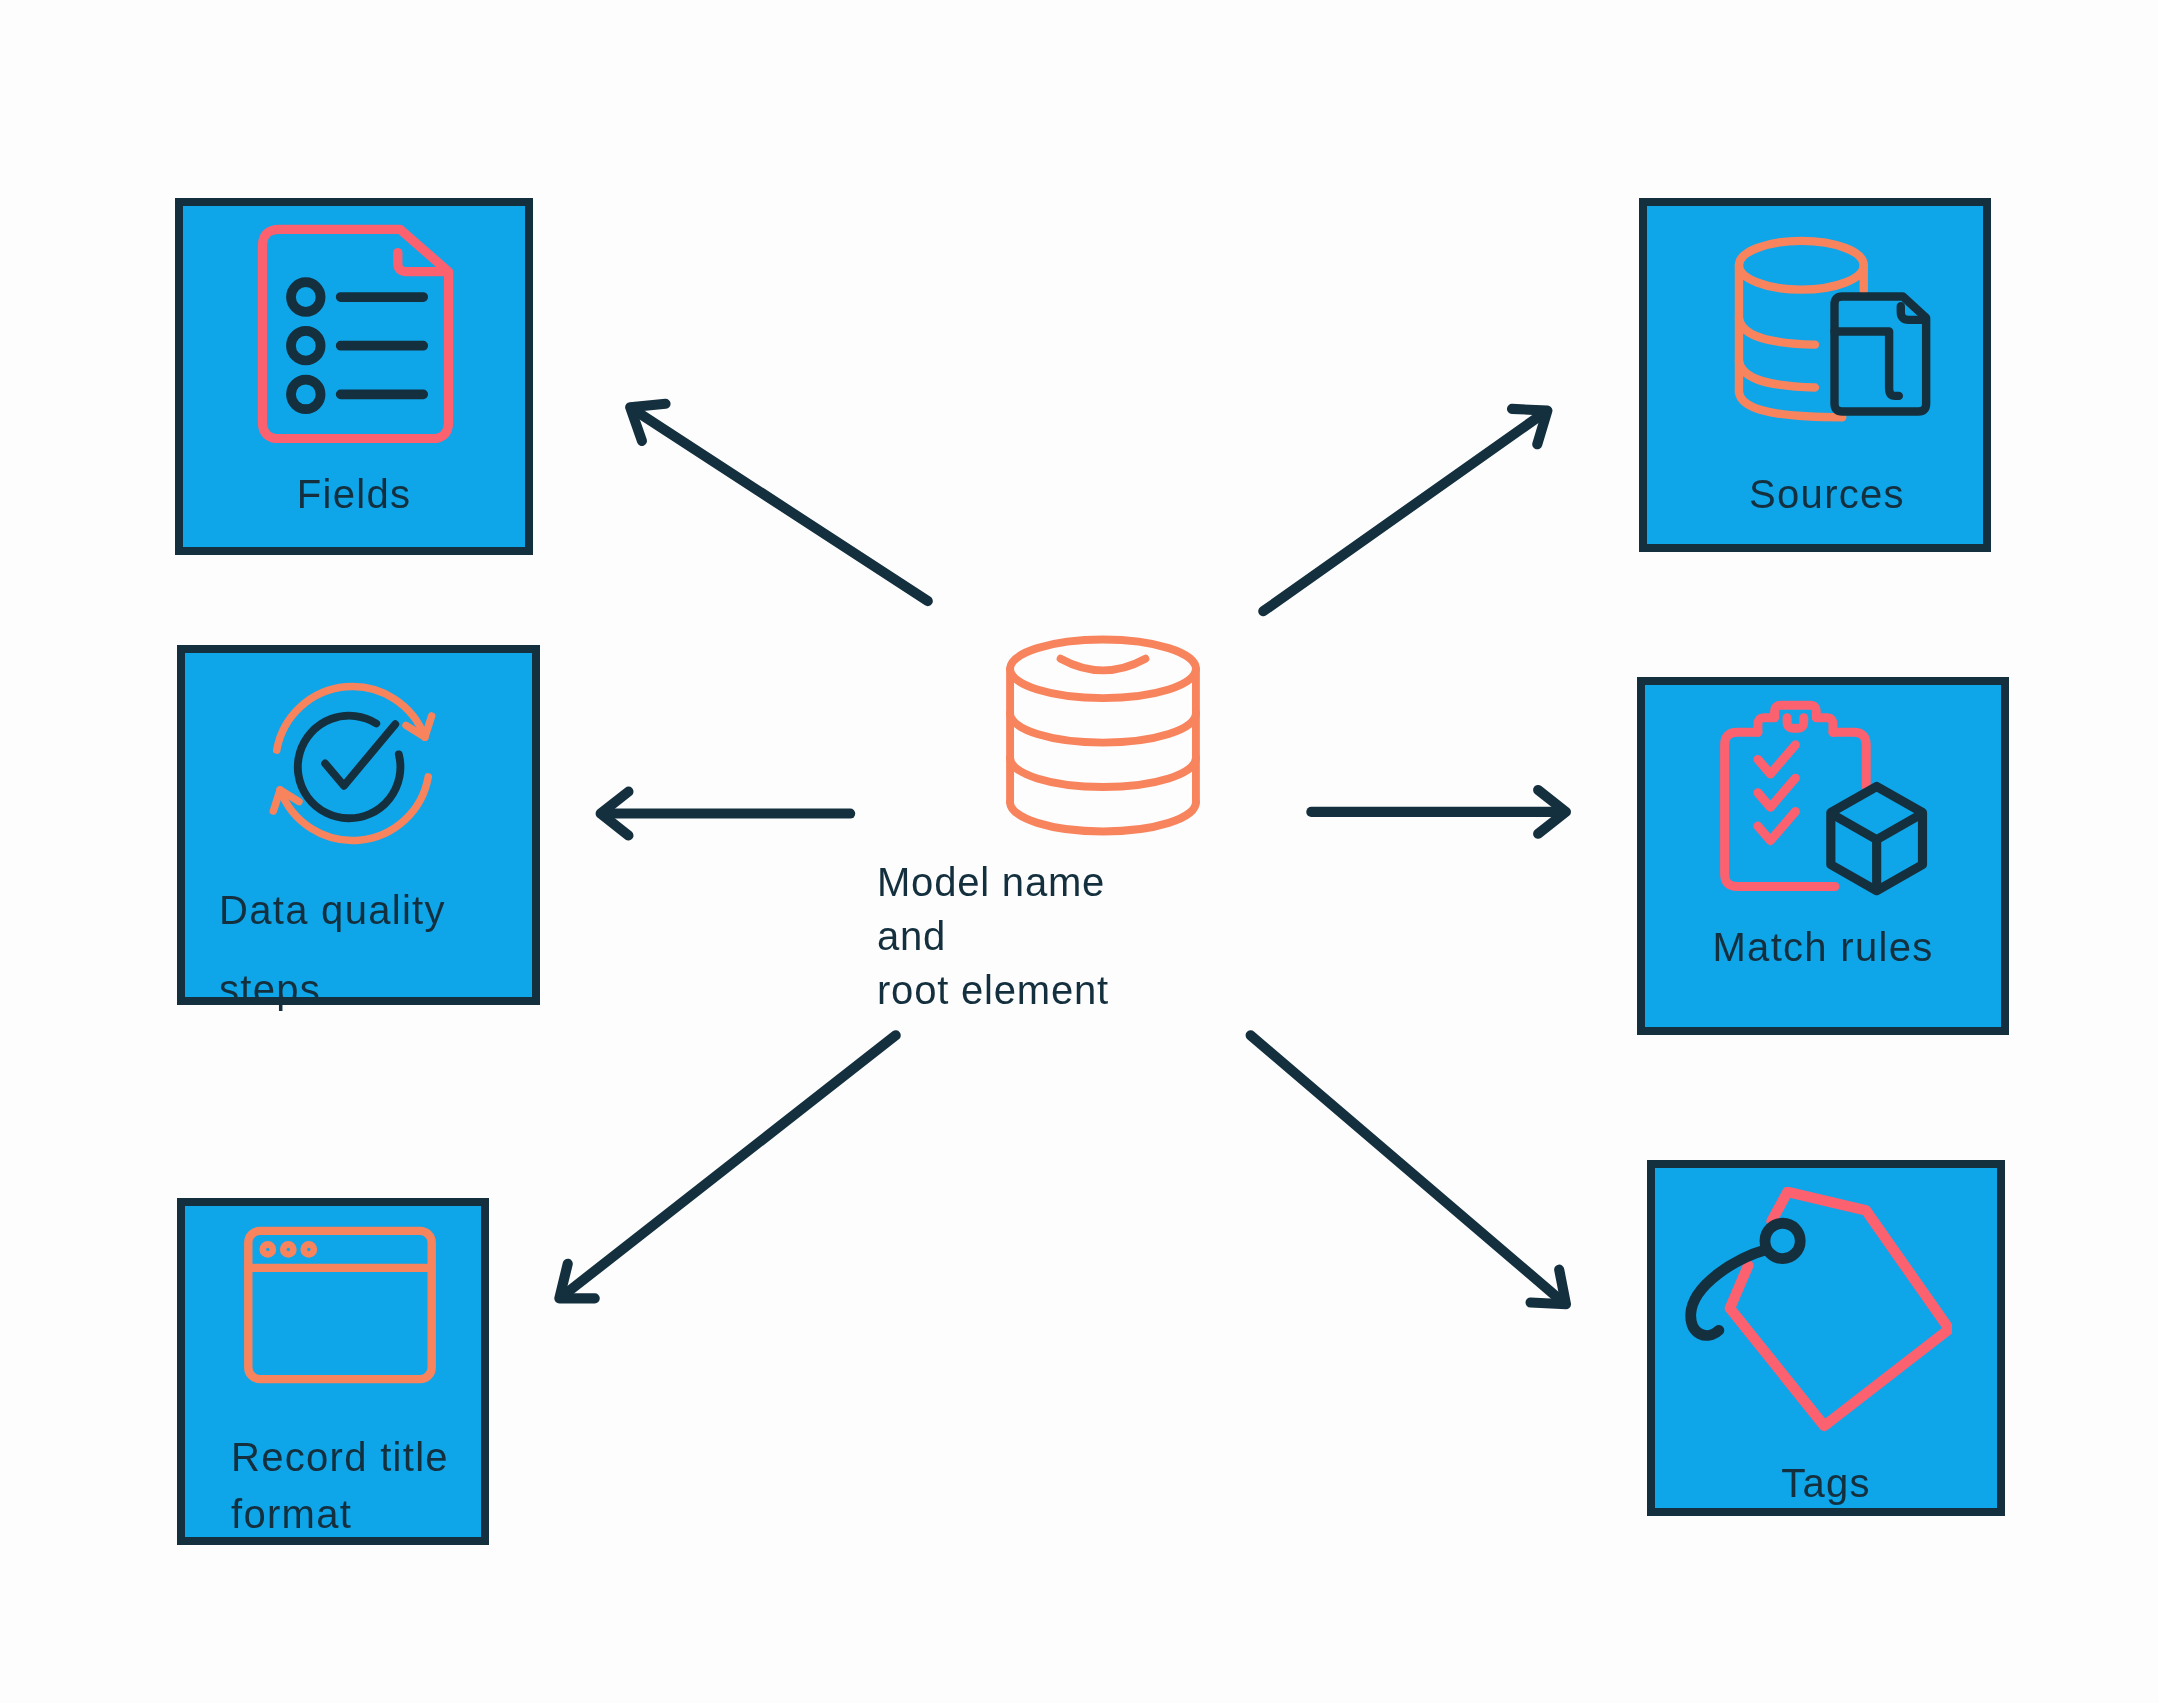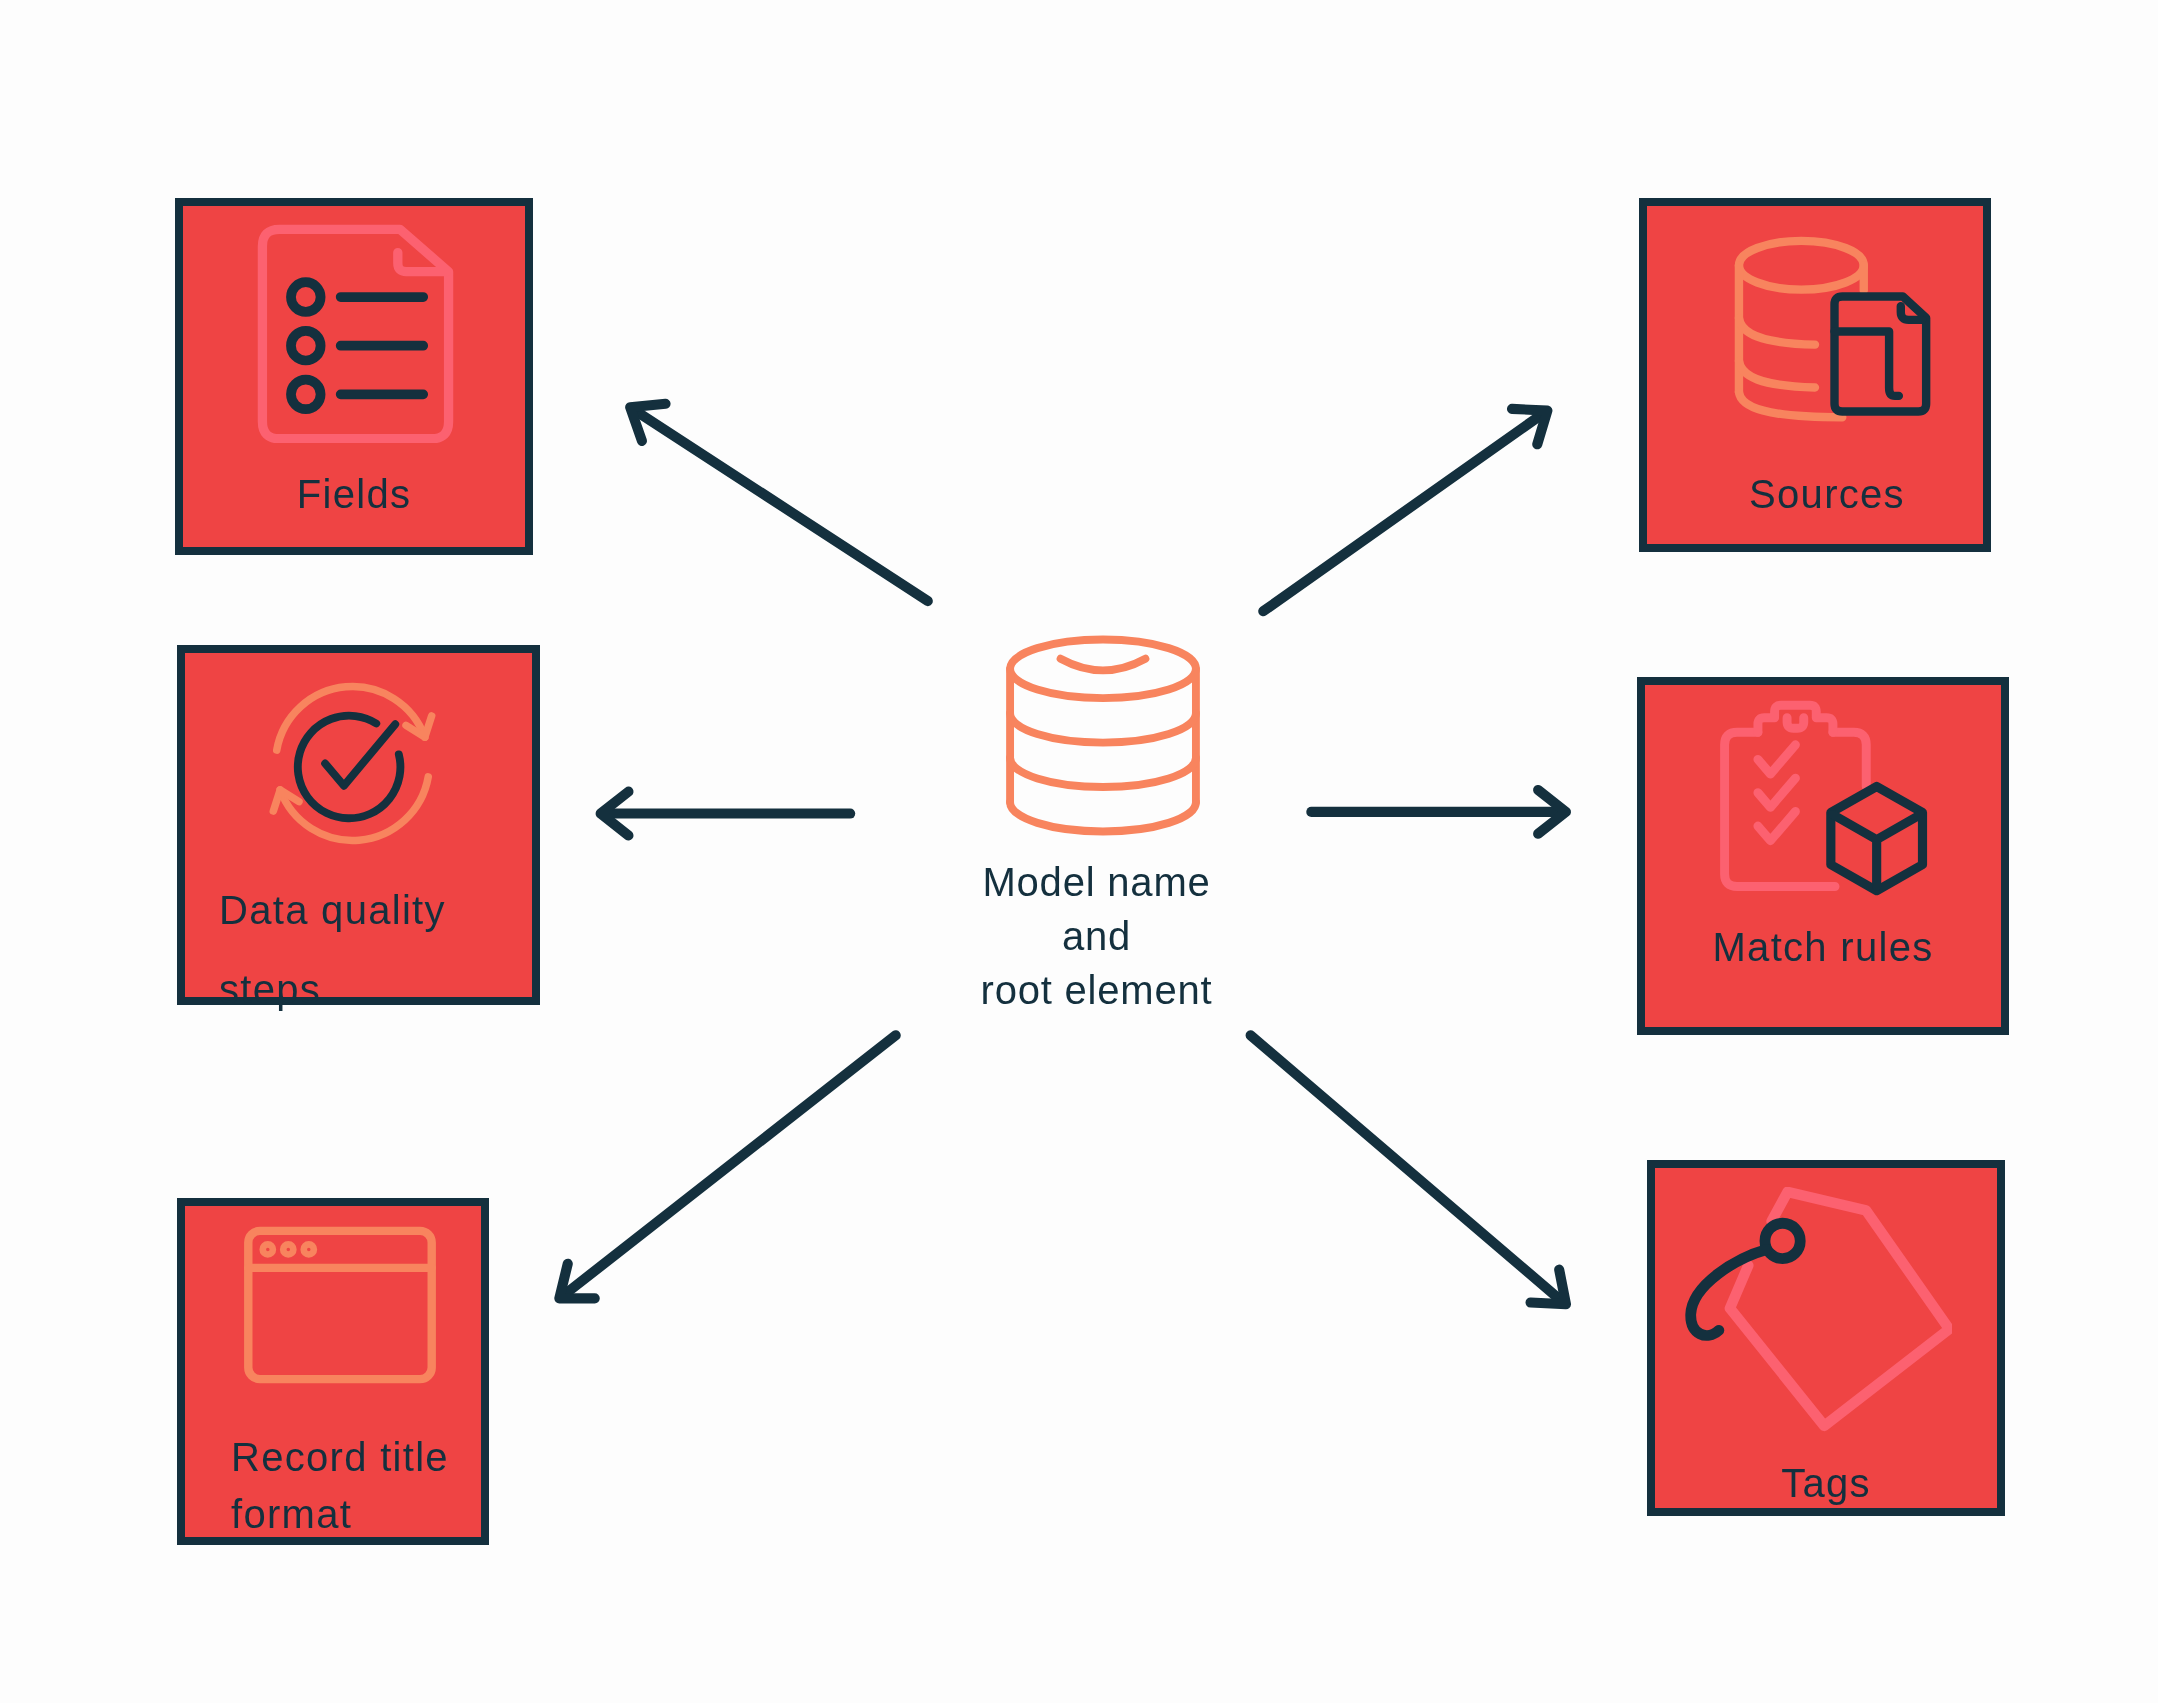--- a/index.html
+++ b/index.html
@@ -6,21 +6,21 @@
   body{
     width:2159px;height:1703px;
     background:#FDFDFD;
     font-family:"Liberation Sans", sans-serif;
     color:#14303E;
   }
   .canvas{position:relative;width:2159px;height:1703px;overflow:hidden;}
   #arrows{position:absolute;left:0;top:0;width:2159px;height:1703px;}
   .node{
     position:absolute;
-    background:#ef4444;
+    background:#0ea5e9;
     border:8.4px solid #14303E;
     box-sizing:border-box;
   }
   .icon{position:absolute;display:block;}
   .label{
     position:absolute;
     font-size:40px;
     letter-spacing:1.3px;
     line-height:56px;
     color:#14303E;
@@ -48,21 +48,21 @@
   #node-match .icon{left:71px;top:13.5px;width:213px;height:200px;}
   #node-match .label{top:234px;}
 
   #node-tags{left:1647px;top:1160px;width:358px;height:356px;padding-left:37px;}
   #node-tags .icon{left:17px;top:18.6px;width:280px;height:245px;}
   #node-tags .label{top:287px;}
 
   #center-icon{position:absolute;left:1002px;top:634px;width:202px;height:203px;}
   #center-label{
     position:absolute;left:877px;top:855px;width:439px;
-    text-align:center;font-size:40px;line-height:54px;
+    text-align:left;font-size:40px;line-height:54px;
     letter-spacing:0.8px;white-space:pre-line;color:#14303E;
   }
 </style>
 </head>
 <body>
 
 <div class="canvas">
 
   <svg id="arrows" viewBox="0 0 2560 2020">
     <g fill="none" stroke="#14303E" stroke-width="12" stroke-linecap="round" stroke-linejoin="round">

